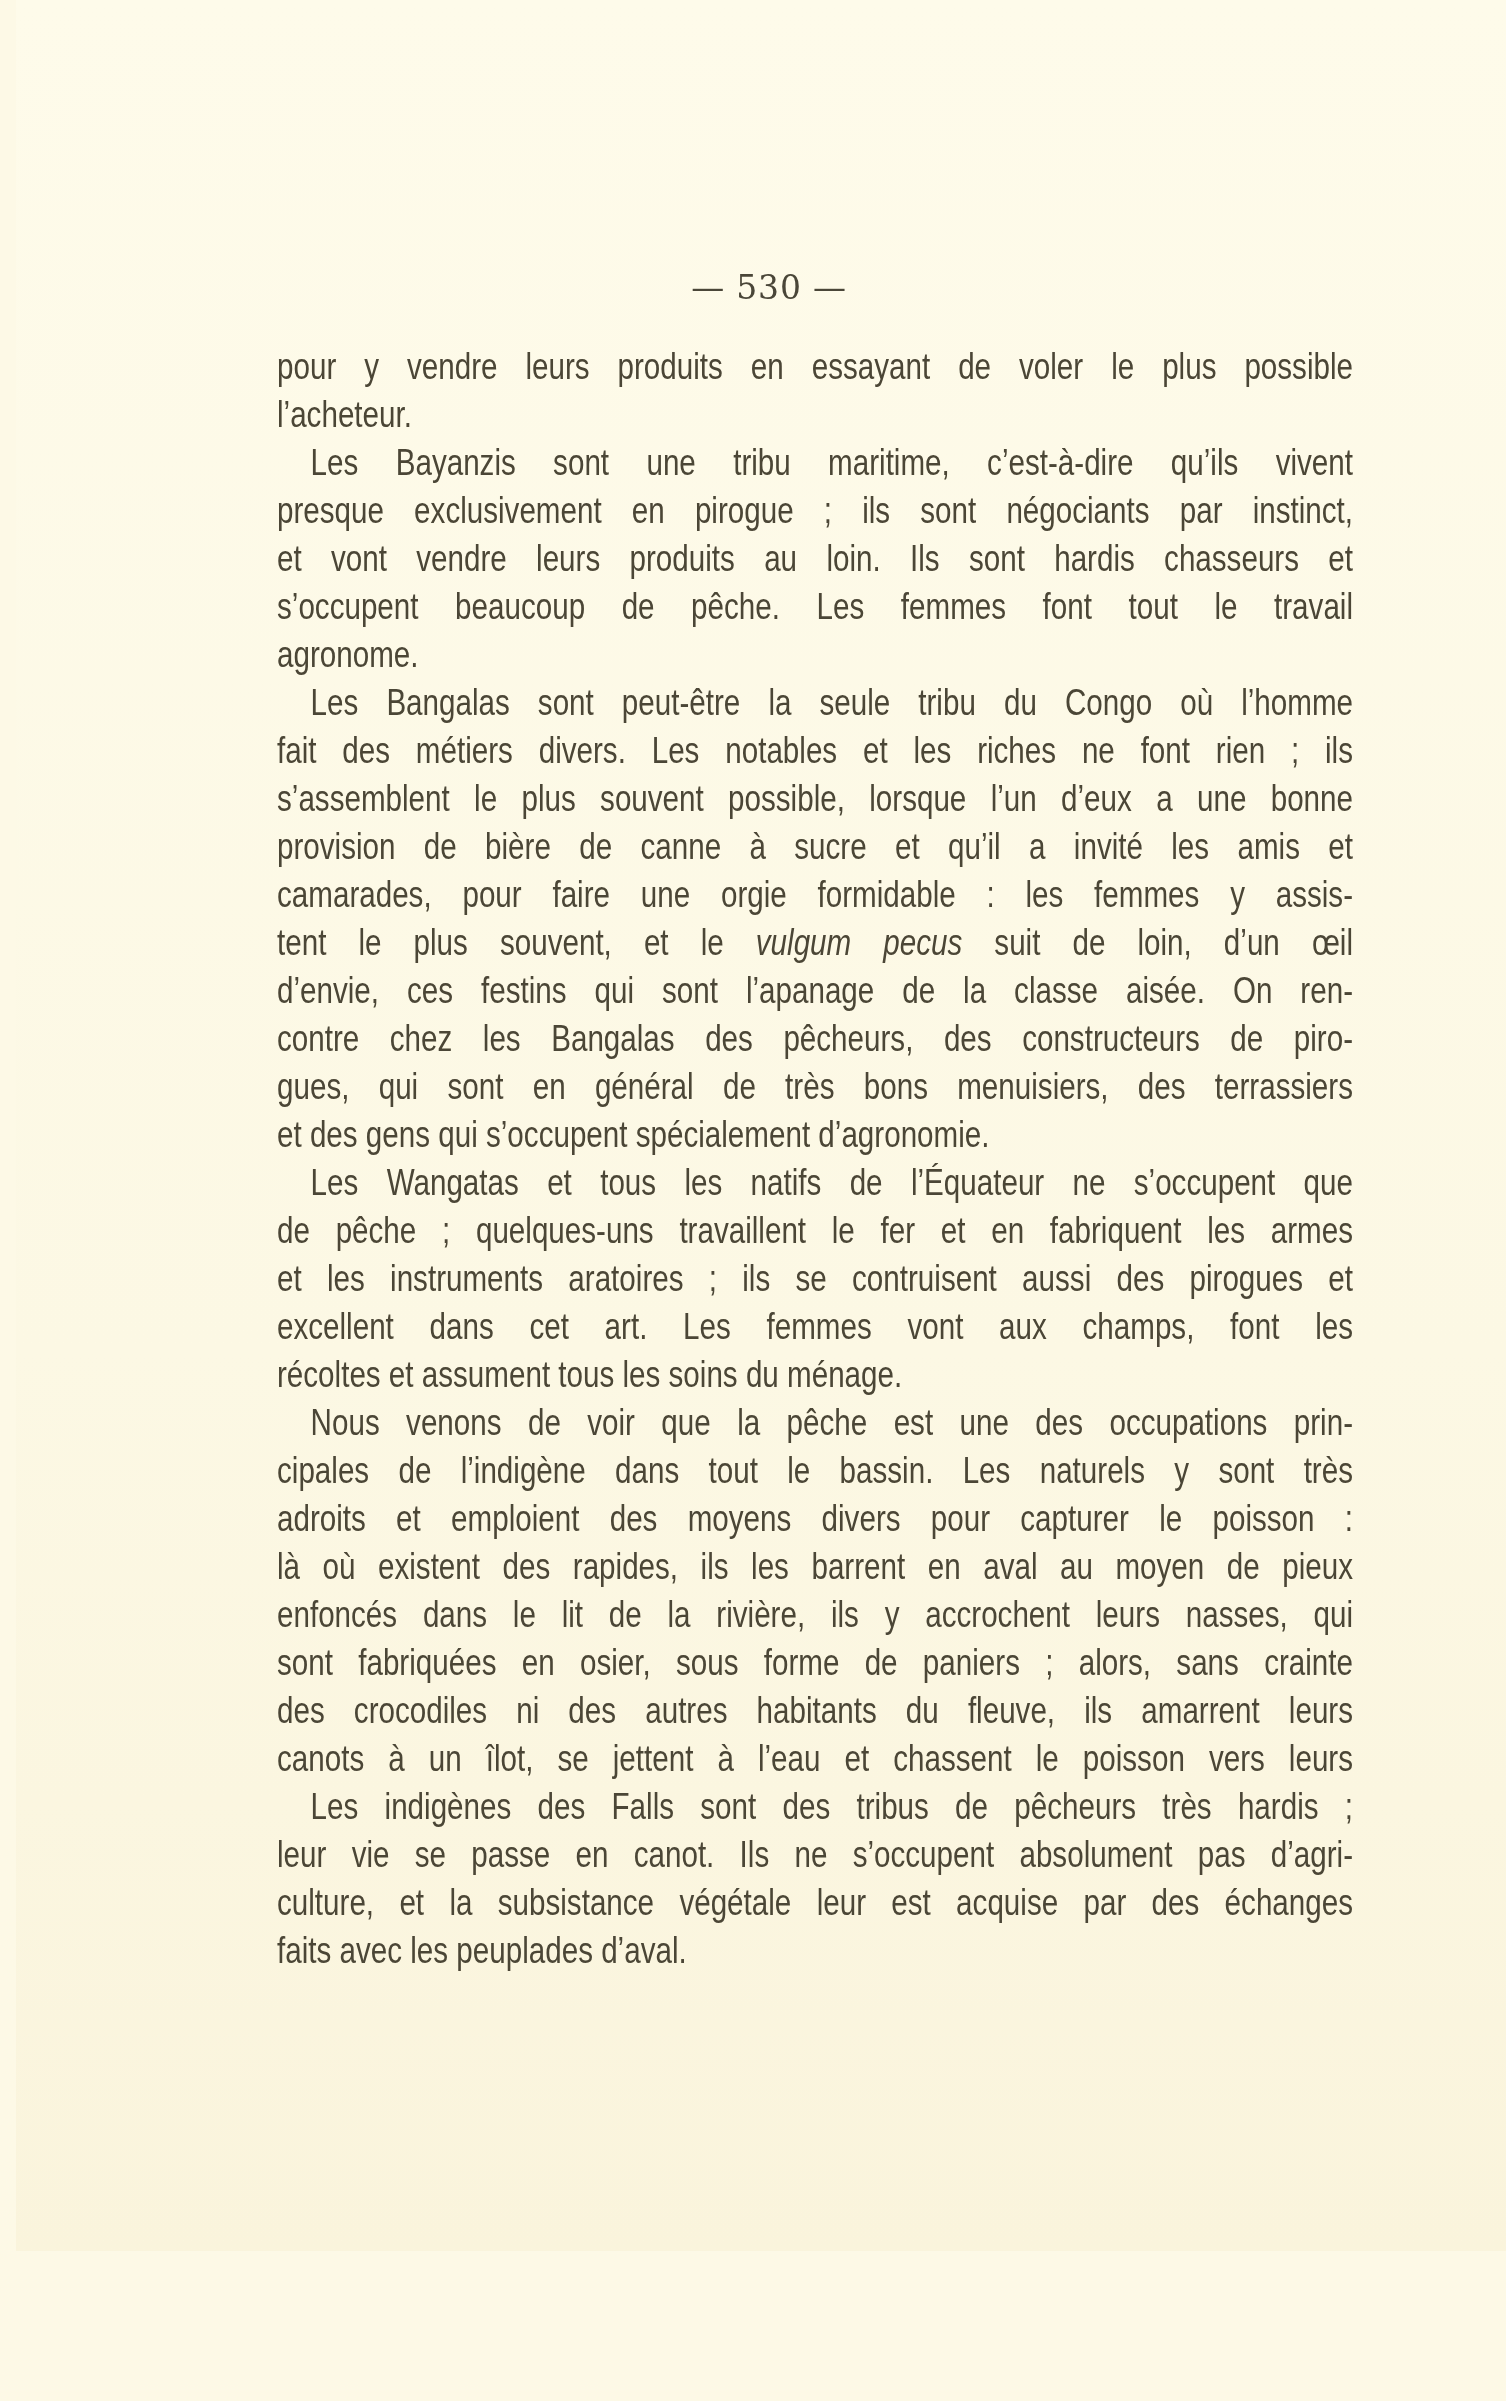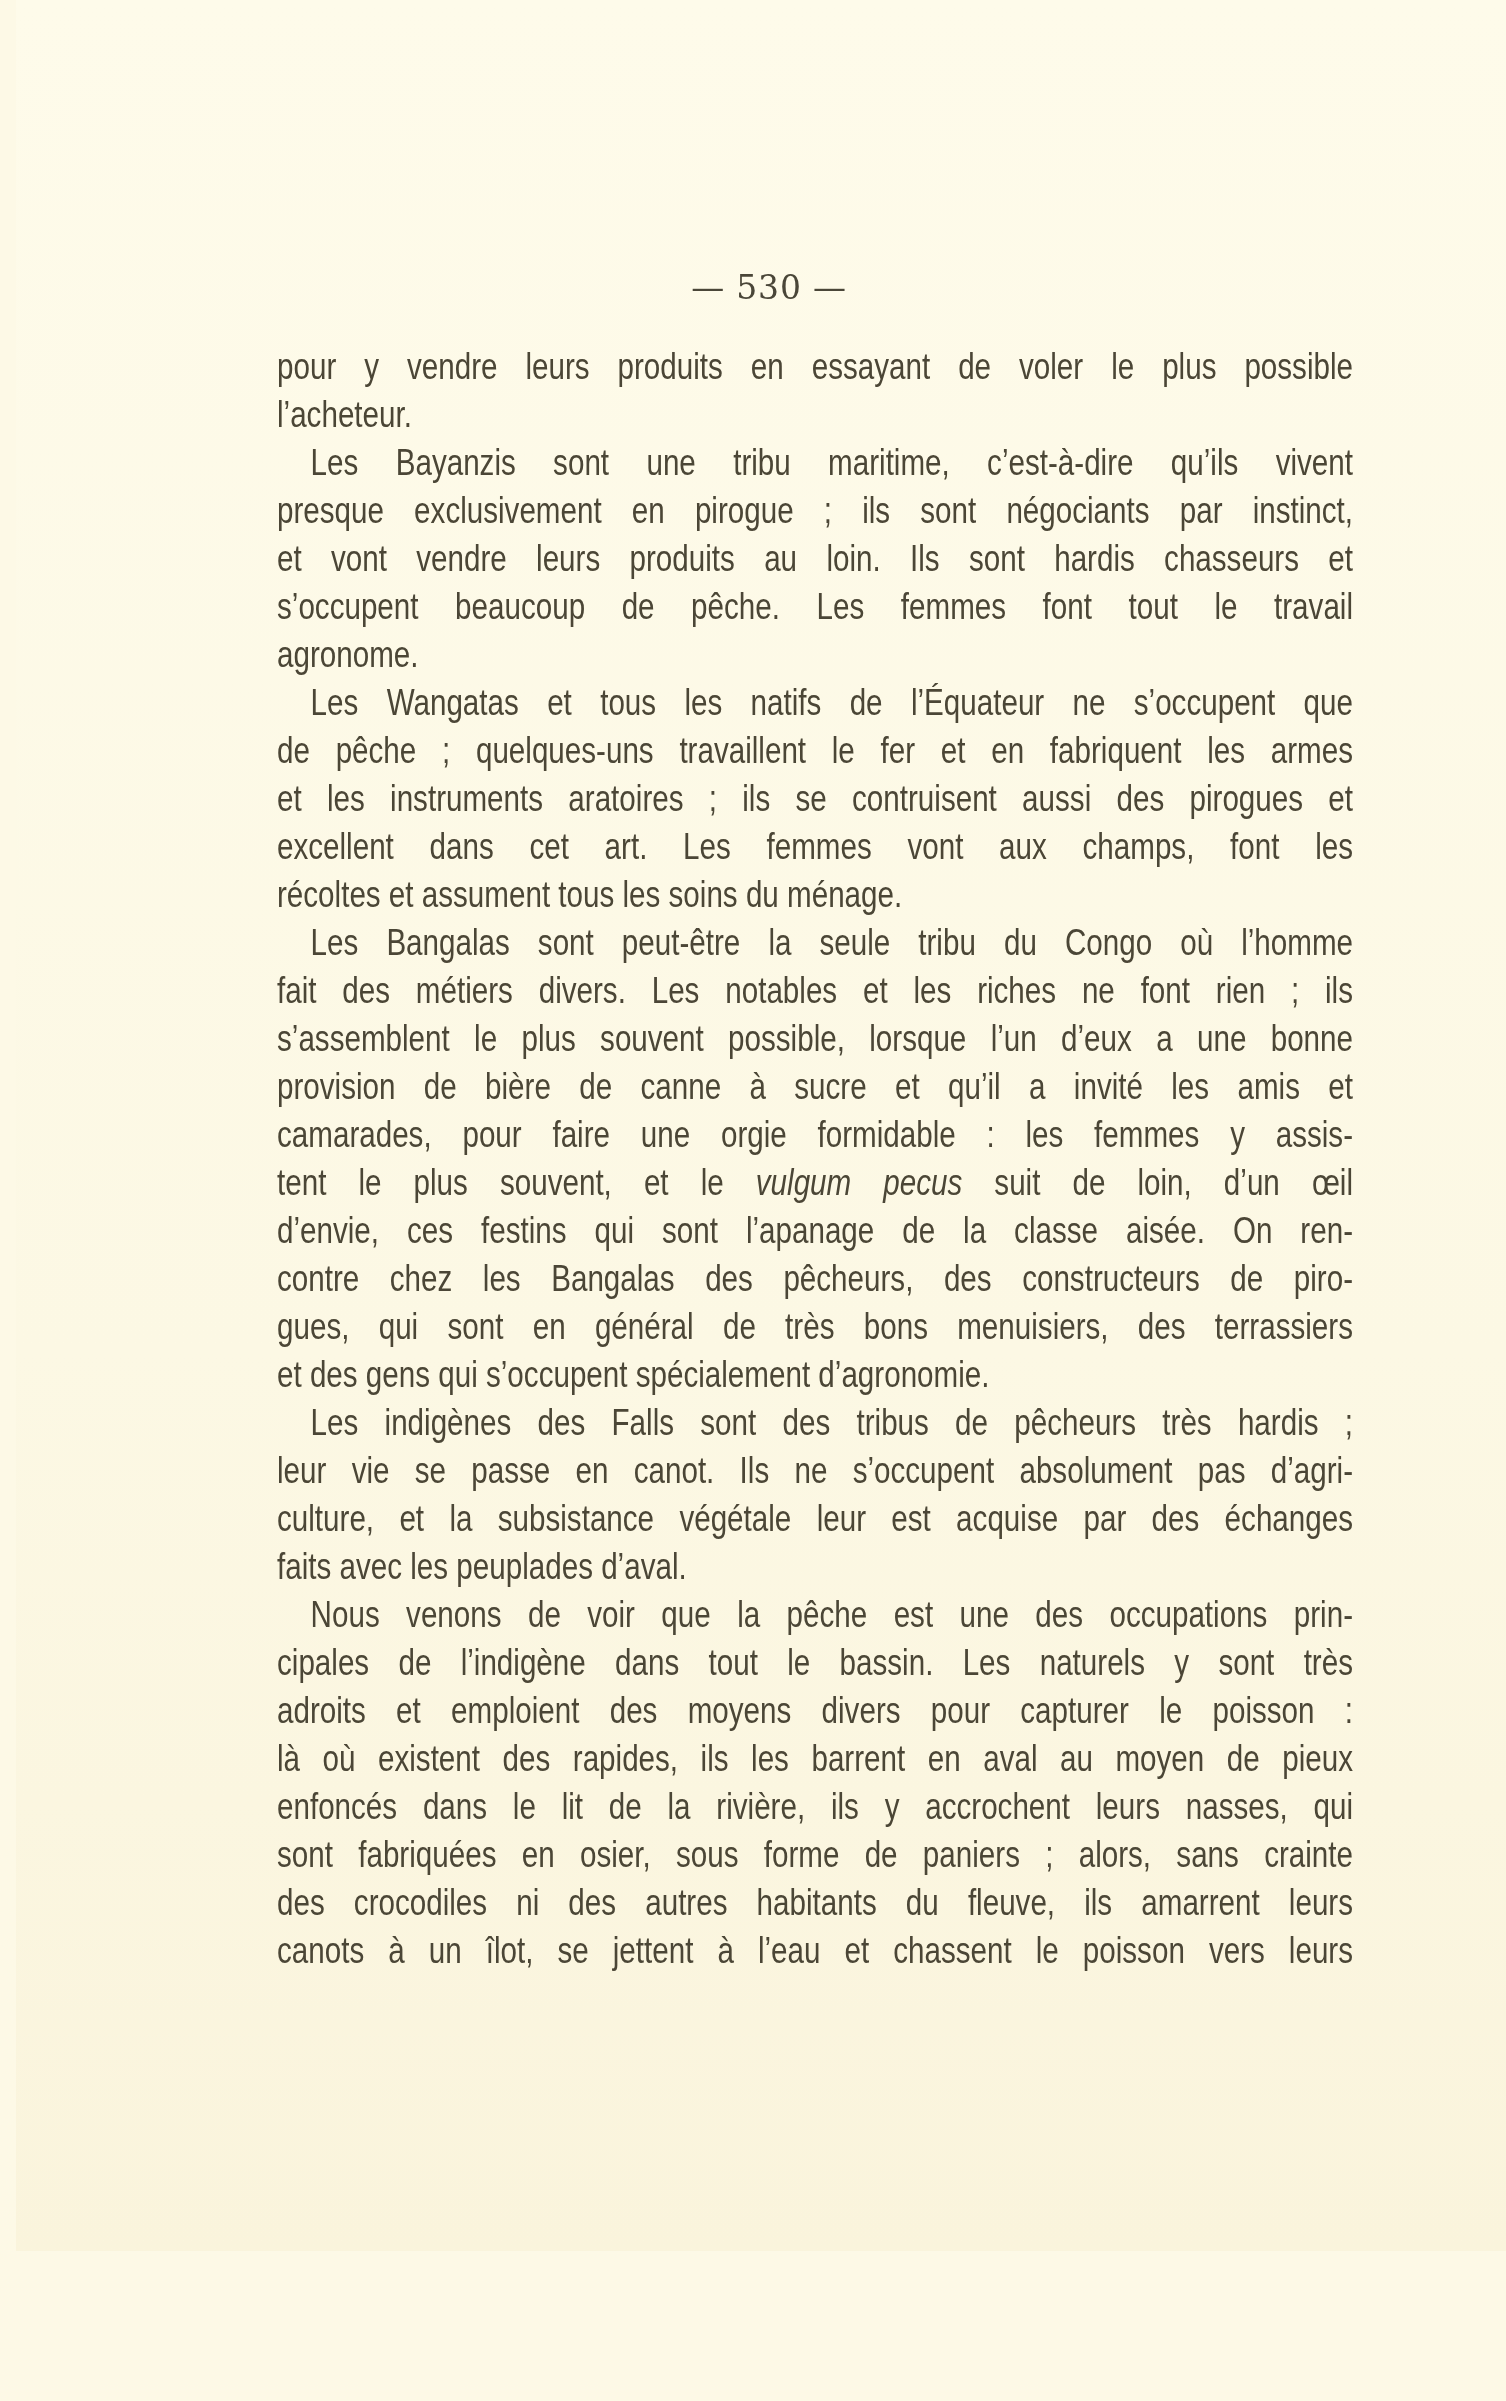--- a/index.html
+++ b/index.html
@@ -76,52 +76,52 @@
 
     <div>
       <span class="line justify indent">Les Bayanzis sont une tribu maritime, c’est-à-dire qu’ils vivent</span>
       <span class="line justify">presque exclusivement en pirogue ; ils sont négociants par instinct,</span>
       <span class="line justify">et vont vendre leurs produits au loin. Ils sont hardis chasseurs et</span>
       <span class="line justify">s’occupent beaucoup de pêche. Les femmes font tout le travail</span>
       <span class="line">agronome.</span>
     </div>
 
     <div>
-      <span class="line justify indent">Les Wangatas et tous les natifs de l’Équateur ne s’occupent que</span>
-      <span class="line justify">de pêche ; quelques-uns travaillent le fer et en fabriquent les armes</span>
-      <span class="line justify">et les instruments aratoires ; ils se contruisent aussi des pirogues et</span>
-      <span class="line justify">excellent dans cet art. Les femmes vont aux champs, font les</span>
-      <span class="line">récoltes et assument tous les soins du ménage.</span>
-    </div>
-
-    <div>
       <span class="line justify indent">Les Bangalas sont peut-être la seule tribu du Congo où l’homme</span>
       <span class="line justify">fait des métiers divers. Les notables et les riches ne font rien ; ils</span>
       <span class="line justify">s’assemblent le plus souvent possible, lorsque l’un d’eux a une bonne</span>
       <span class="line justify">provision de bière de canne à sucre et qu’il a invité les amis et</span>
       <span class="line justify">camarades, pour faire une orgie formidable : les femmes y assis-</span>
       <span class="line justify"><span>tent le plus souvent, et le </span><span class="it">vulgum pecus</span><span> suit de loin, d’un œil</span></span>
       <span class="line justify">d’envie, ces festins qui sont l’apanage de la classe aisée. On ren-</span>
       <span class="line justify">contre chez les Bangalas des pêcheurs, des constructeurs de piro-</span>
       <span class="line justify">gues, qui sont en général de très bons menuisiers, des terrassiers</span>
       <span class="line">et des gens qui s’occupent spécialement d’agronomie.</span>
     </div>
 
     <div>
-      <span class="line justify indent">Les indigènes des Falls sont des tribus de pêcheurs très hardis ;</span>
-      <span class="line justify">leur vie se passe en canot. Ils ne s’occupent absolument pas d’agri-</span>
-      <span class="line justify">culture, et la subsistance végétale leur est acquise par des échanges</span>
-      <span class="line">faits avec les peuplades d’aval.</span>
+      <span class="line justify indent">Les Wangatas et tous les natifs de l’Équateur ne s’occupent que</span>
+      <span class="line justify">de pêche ; quelques-uns travaillent le fer et en fabriquent les armes</span>
+      <span class="line justify">et les instruments aratoires ; ils se contruisent aussi des pirogues et</span>
+      <span class="line justify">excellent dans cet art. Les femmes vont aux champs, font les</span>
+      <span class="line">récoltes et assument tous les soins du ménage.</span>
     </div>
 
     <div>
       <span class="line justify indent">Nous venons de voir que la pêche est une des occupations prin-</span>
       <span class="line justify">cipales de l’indigène dans tout le bassin. Les naturels y sont très</span>
       <span class="line justify">adroits et emploient des moyens divers pour capturer le poisson :</span>
       <span class="line justify">là où existent des rapides, ils les barrent en aval au moyen de pieux</span>
       <span class="line justify">enfoncés dans le lit de la rivière, ils y accrochent leurs nasses, qui</span>
       <span class="line justify">sont fabriquées en osier, sous forme de paniers ; alors, sans crainte</span>
       <span class="line justify">des crocodiles ni des autres habitants du fleuve, ils amarrent leurs</span>
       <span class="line justify">canots à un îlot, se jettent à l’eau et chassent le poisson vers leurs</span>
     </div>
+
+    <div>
+      <span class="line justify indent">Les indigènes des Falls sont des tribus de pêcheurs très hardis ;</span>
+      <span class="line justify">leur vie se passe en canot. Ils ne s’occupent absolument pas d’agri-</span>
+      <span class="line justify">culture, et la subsistance végétale leur est acquise par des échanges</span>
+      <span class="line">faits avec les peuplades d’aval.</span>
+    </div>
   </div>
 </div>
 
 
 </body></html>

